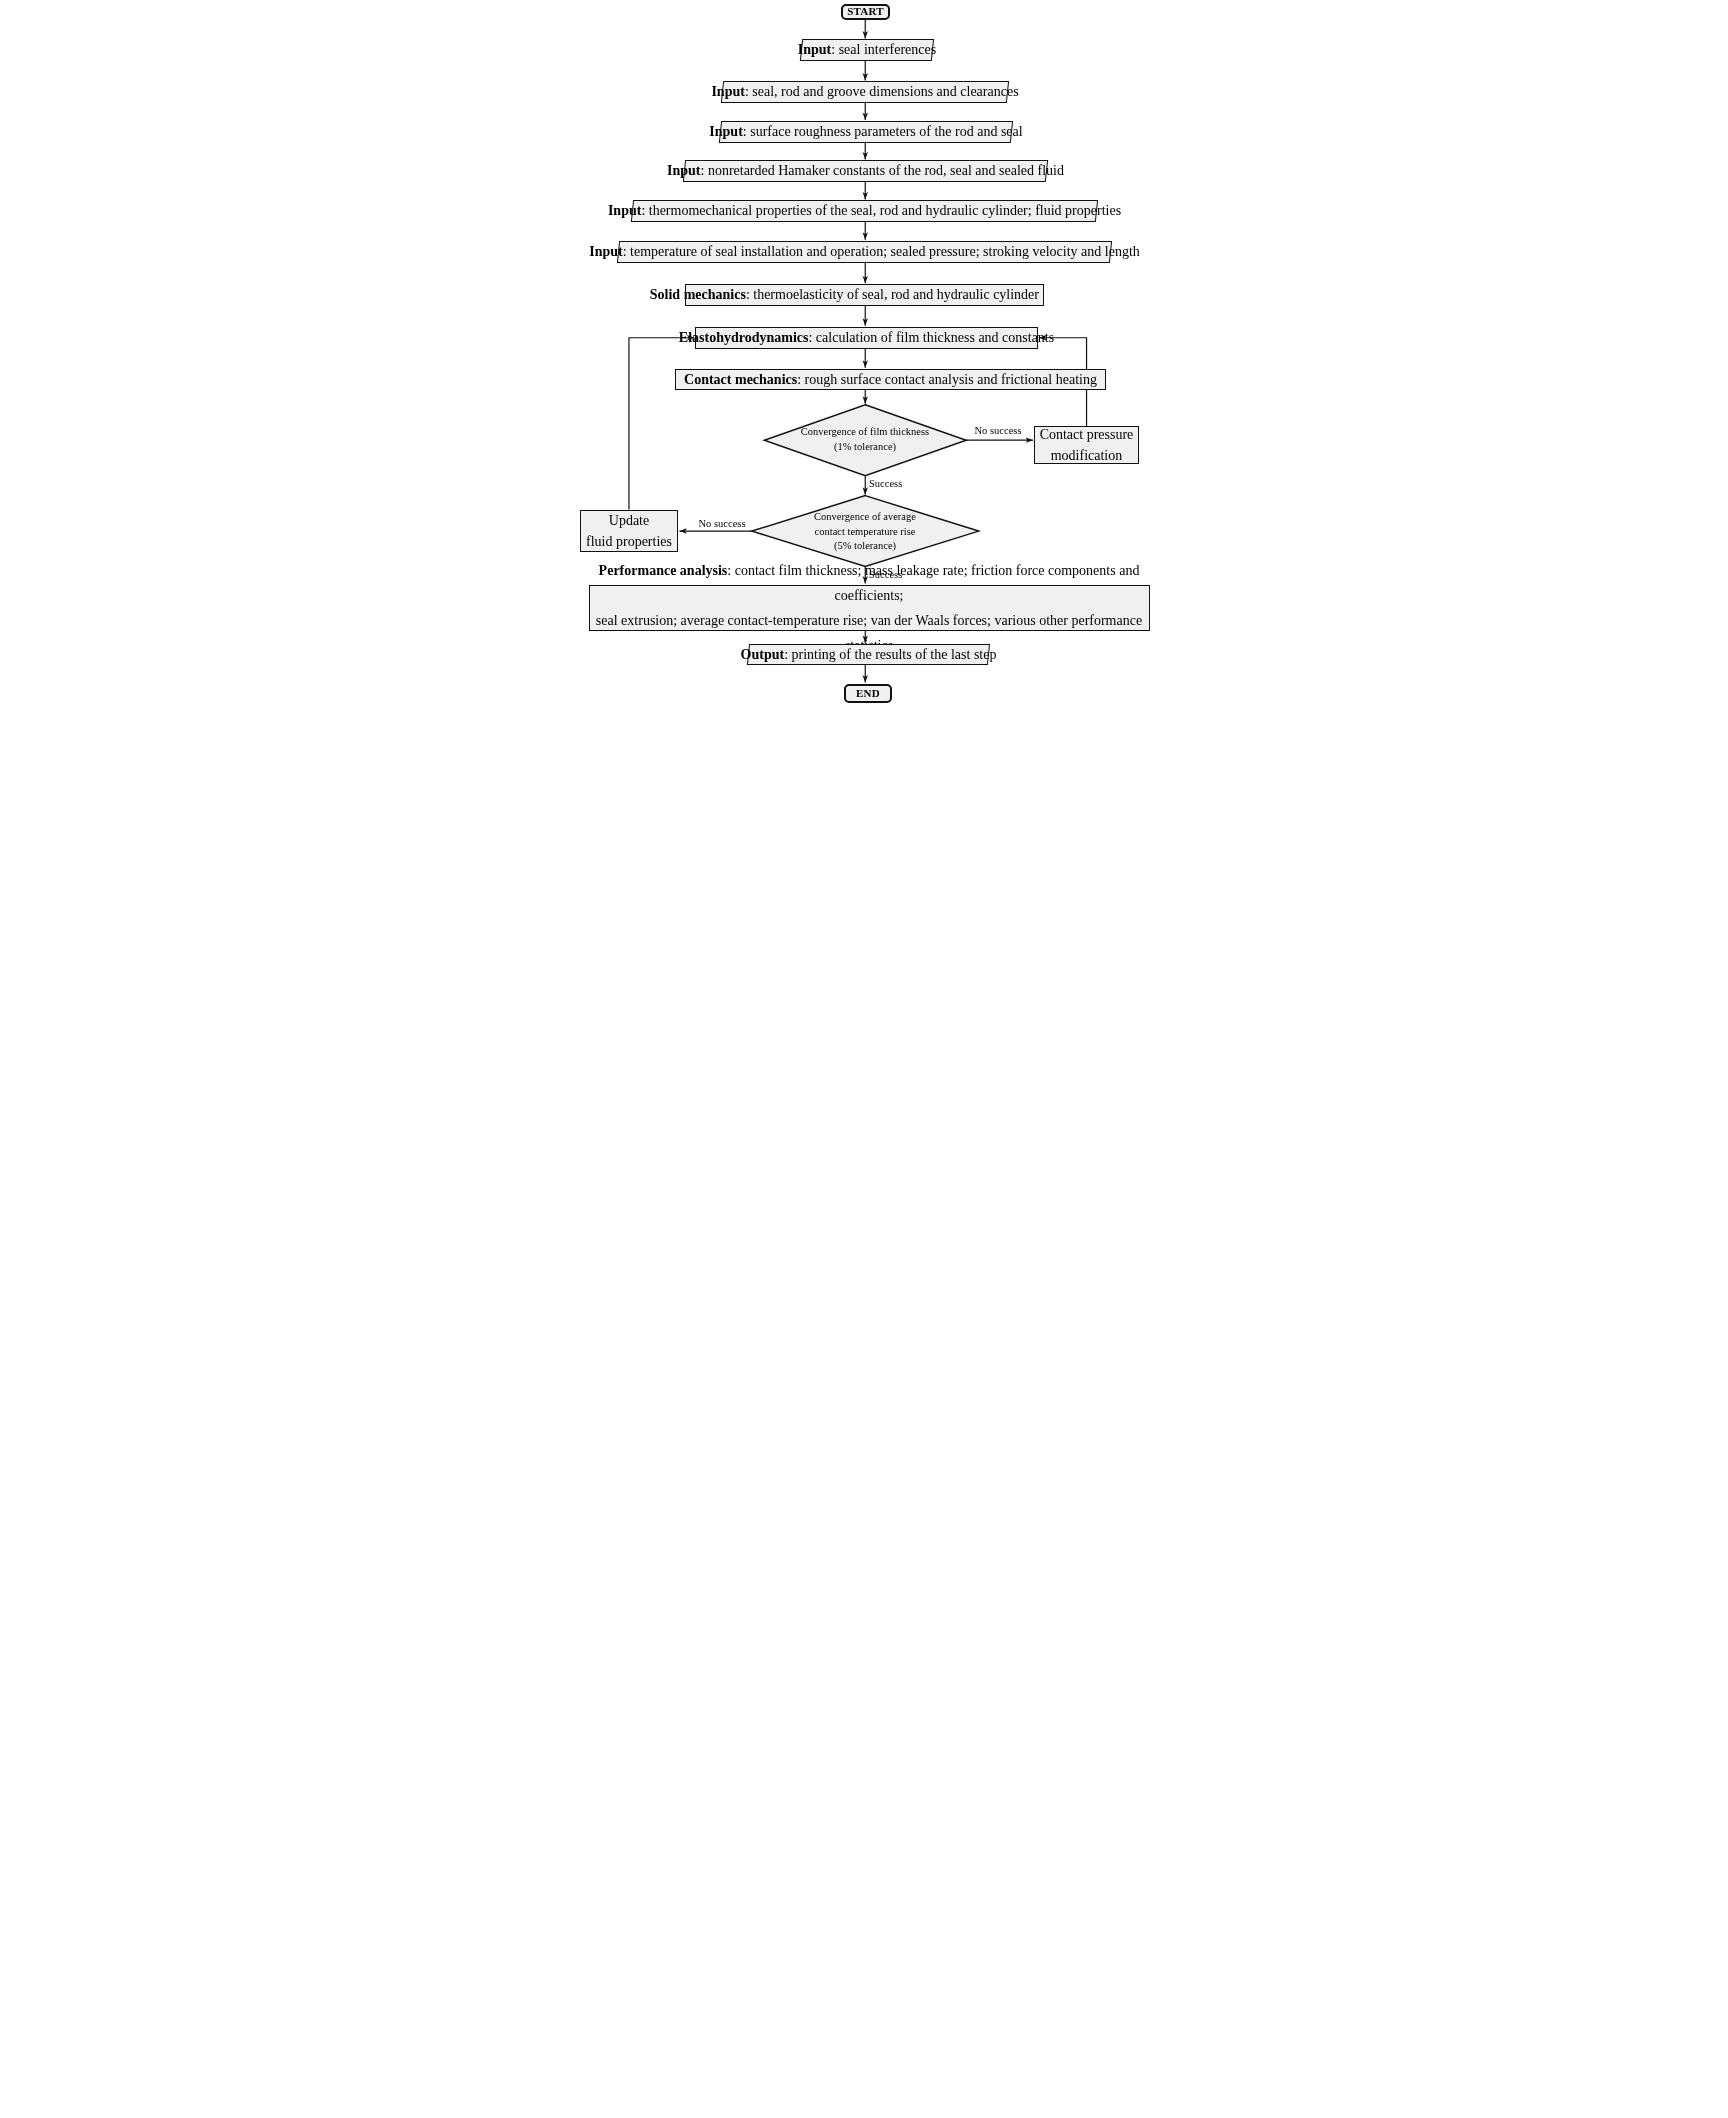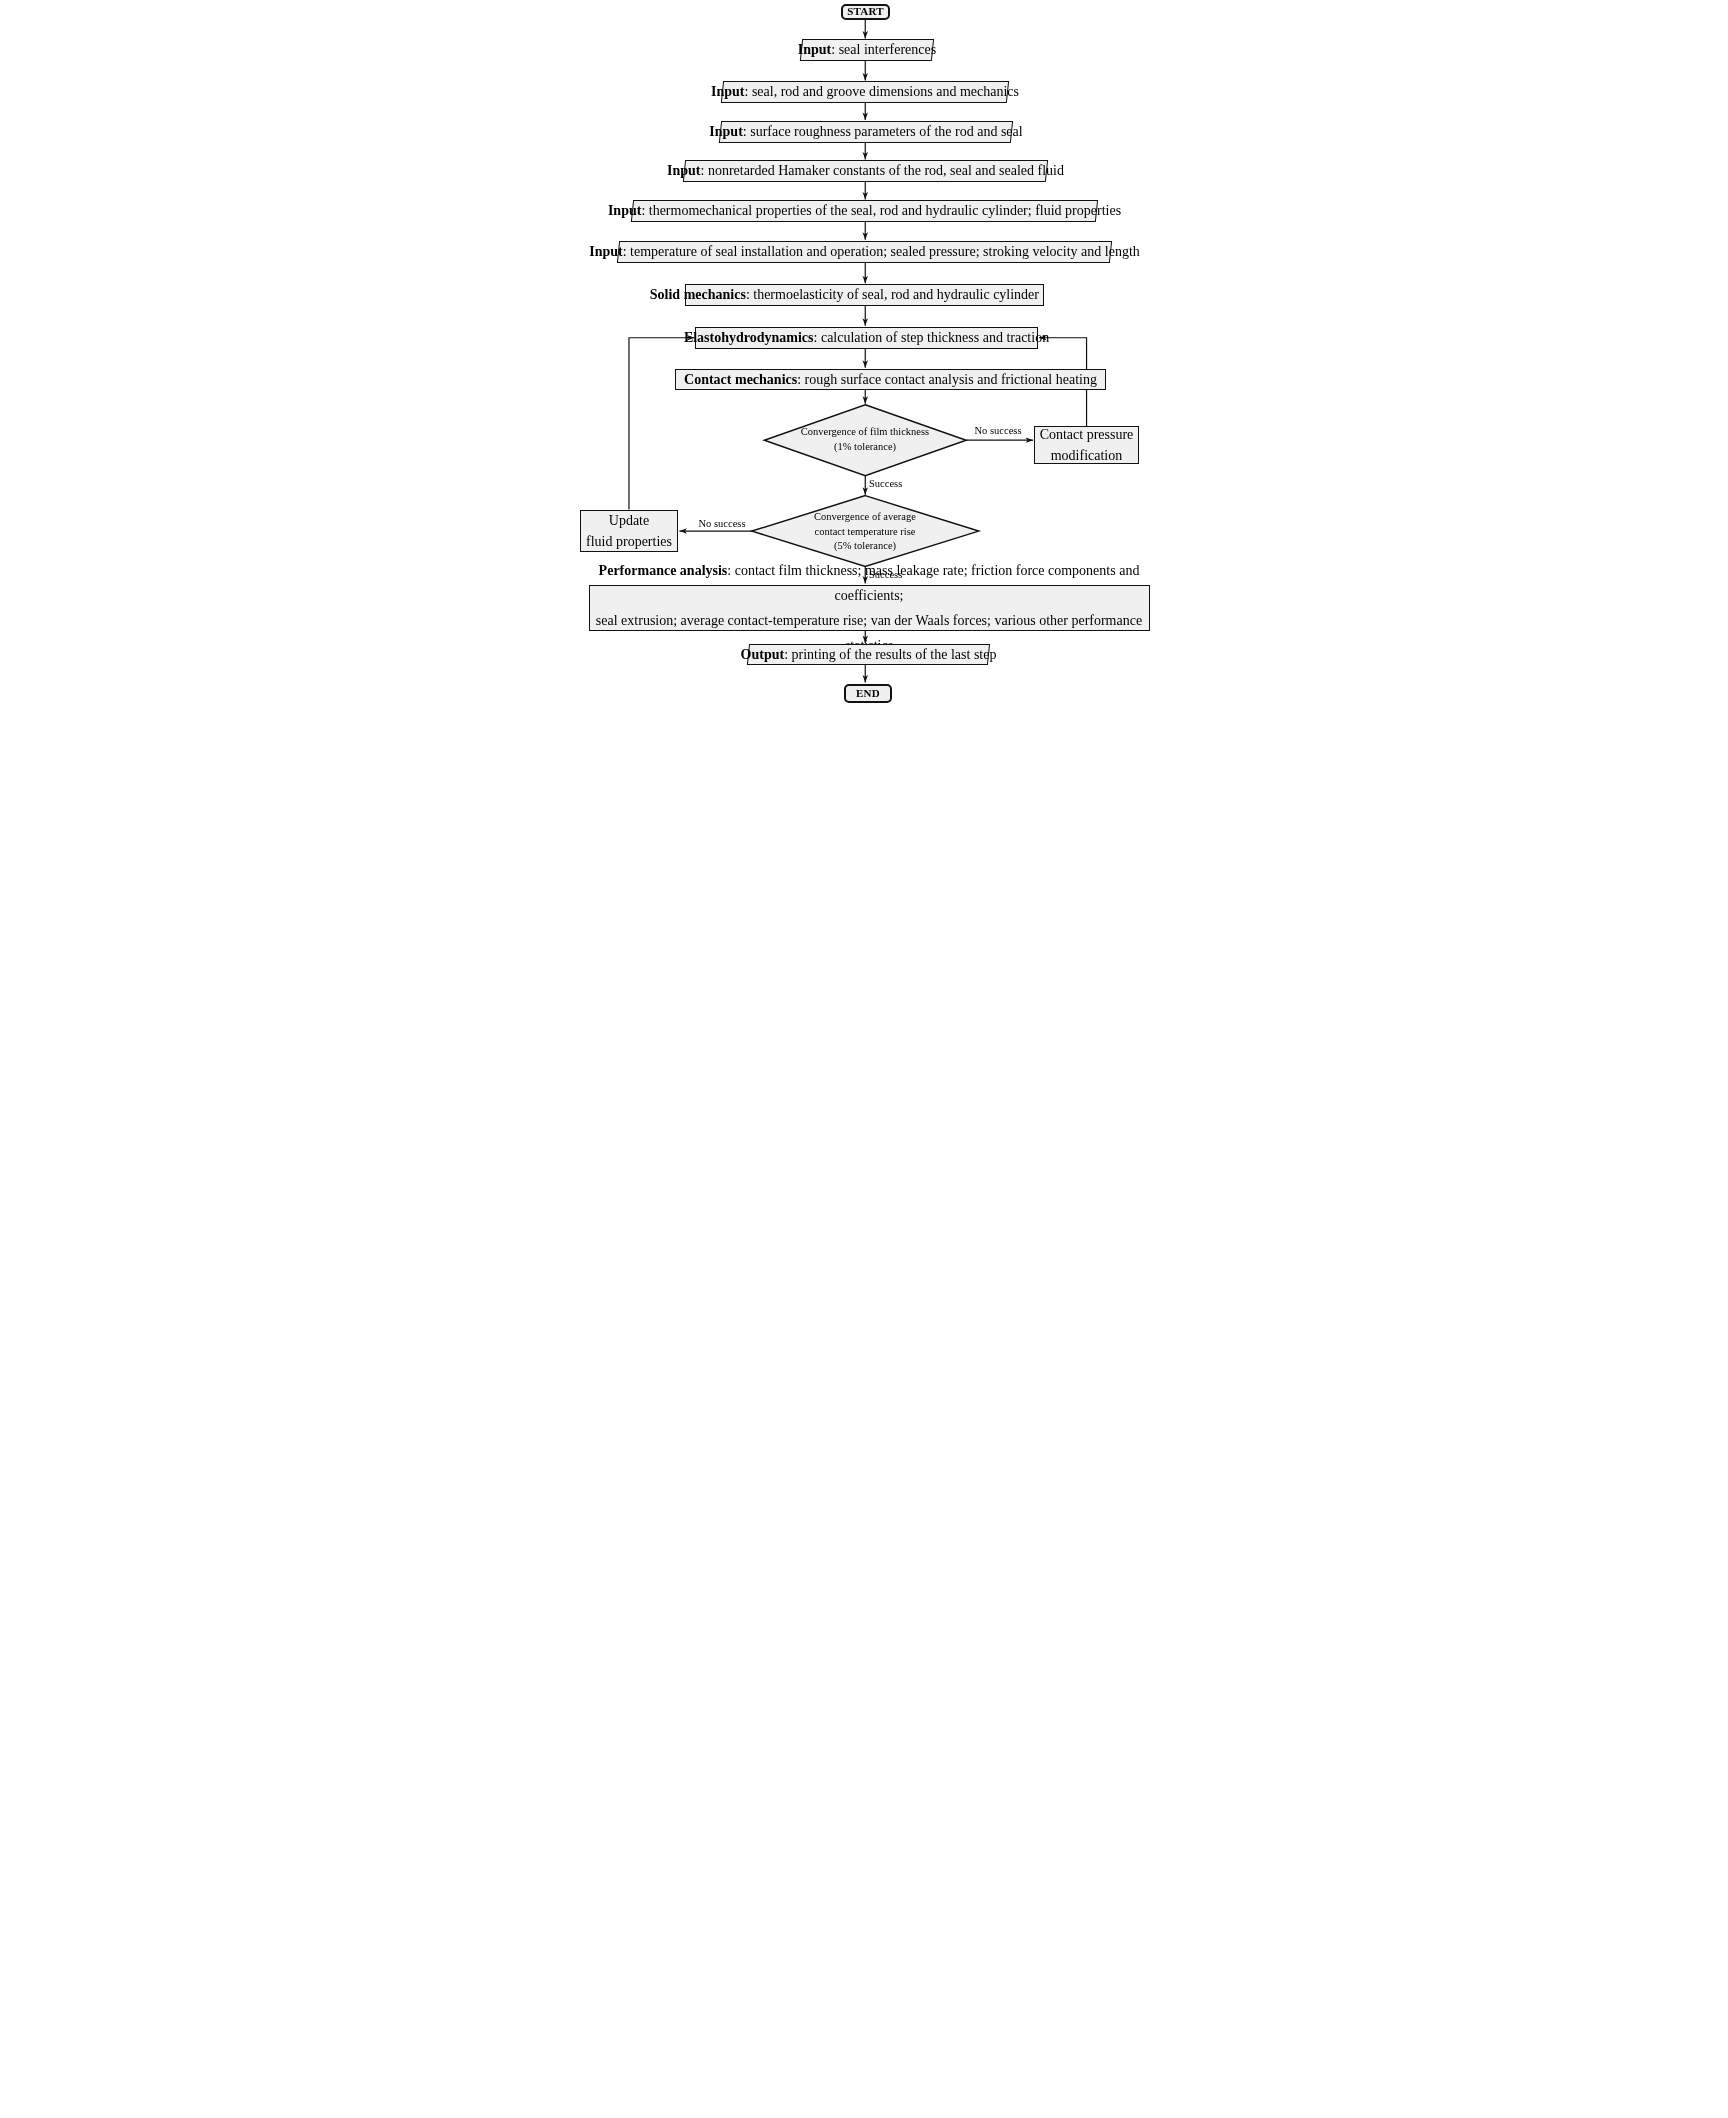--- a/index.html
+++ b/index.html
@@ -98,21 +98,21 @@
 
   <div class="node terminator" id="n-start" style="left:265px;top:4px;width:49px;height:16px;">
     <span class="txt">START</span>
   </div>
 
   <div class="node para" id="n-input1" style="left:225px;top:39px;width:132px;height:21.5px;">
     <span class="txt"><span class="lead">Input</span><span>: seal interferences</span></span>
   </div>
 
   <div class="node para" id="n-input2" style="left:146px;top:81px;width:286px;height:21.5px;">
-    <span class="txt"><span class="lead">Input</span><span>: seal, rod and groove dimensions and mechanics</span></span>
+    <span class="txt"><span class="lead">Input</span><span>: seal, rod and groove dimensions and clearances</span></span>
   </div>
 
   <div class="node para" id="n-input3" style="left:144px;top:121px;width:292px;height:21.5px;">
     <span class="txt"><span class="lead">Input</span><span>: surface roughness parameters of the rod and seal</span></span>
   </div>
 
   <div class="node para" id="n-input4" style="left:108px;top:160px;width:363px;height:21.5px;">
     <span class="txt"><span class="lead">Input</span><span>: nonretarded Hamaker constants of the rod, seal and sealed fluid</span></span>
   </div>
 
@@ -122,21 +122,21 @@
 
   <div class="node para" id="n-input6" style="left:42px;top:241px;width:493px;height:22px;text-align:right;">
     <span class="txt"><span class="lead">Input</span><span>: temperature of seal installation and operation; sealed pressure; stroking velocity and length</span></span>
   </div>
 
   <div class="node rect" id="n-solid" style="left:109px;top:284px;width:359px;height:21.5px;justify-content:flex-end;">
     <span class="txt"><span class="lead">Solid mechanics</span><span>: thermoelasticity of seal, rod and hydraulic cylinder</span></span>
   </div>
 
   <div class="node rect" id="n-elasto" style="left:119px;top:327px;width:343px;height:21.5px;">
-    <span class="txt"><span class="lead">Elastohydrodynamics</span><span>: calculation of step thickness and traction</span></span>
+    <span class="txt"><span class="lead">Elastohydrodynamics</span><span>: calculation of film thickness and constants</span></span>
   </div>
 
   <div class="node rect" id="n-contact" style="left:99px;top:369px;width:431px;height:21px;">
     <span class="txt"><span class="lead">Contact mechanics</span><span>: rough surface contact analysis and frictional heating</span></span>
   </div>
 
   <div class="dtext" id="t-d1" style="left:209px;top:422px;width:160px;height:36px;">
     <div>Convergence of film thickness</div>
     <div>(1% tolerance)</div>
   </div>

